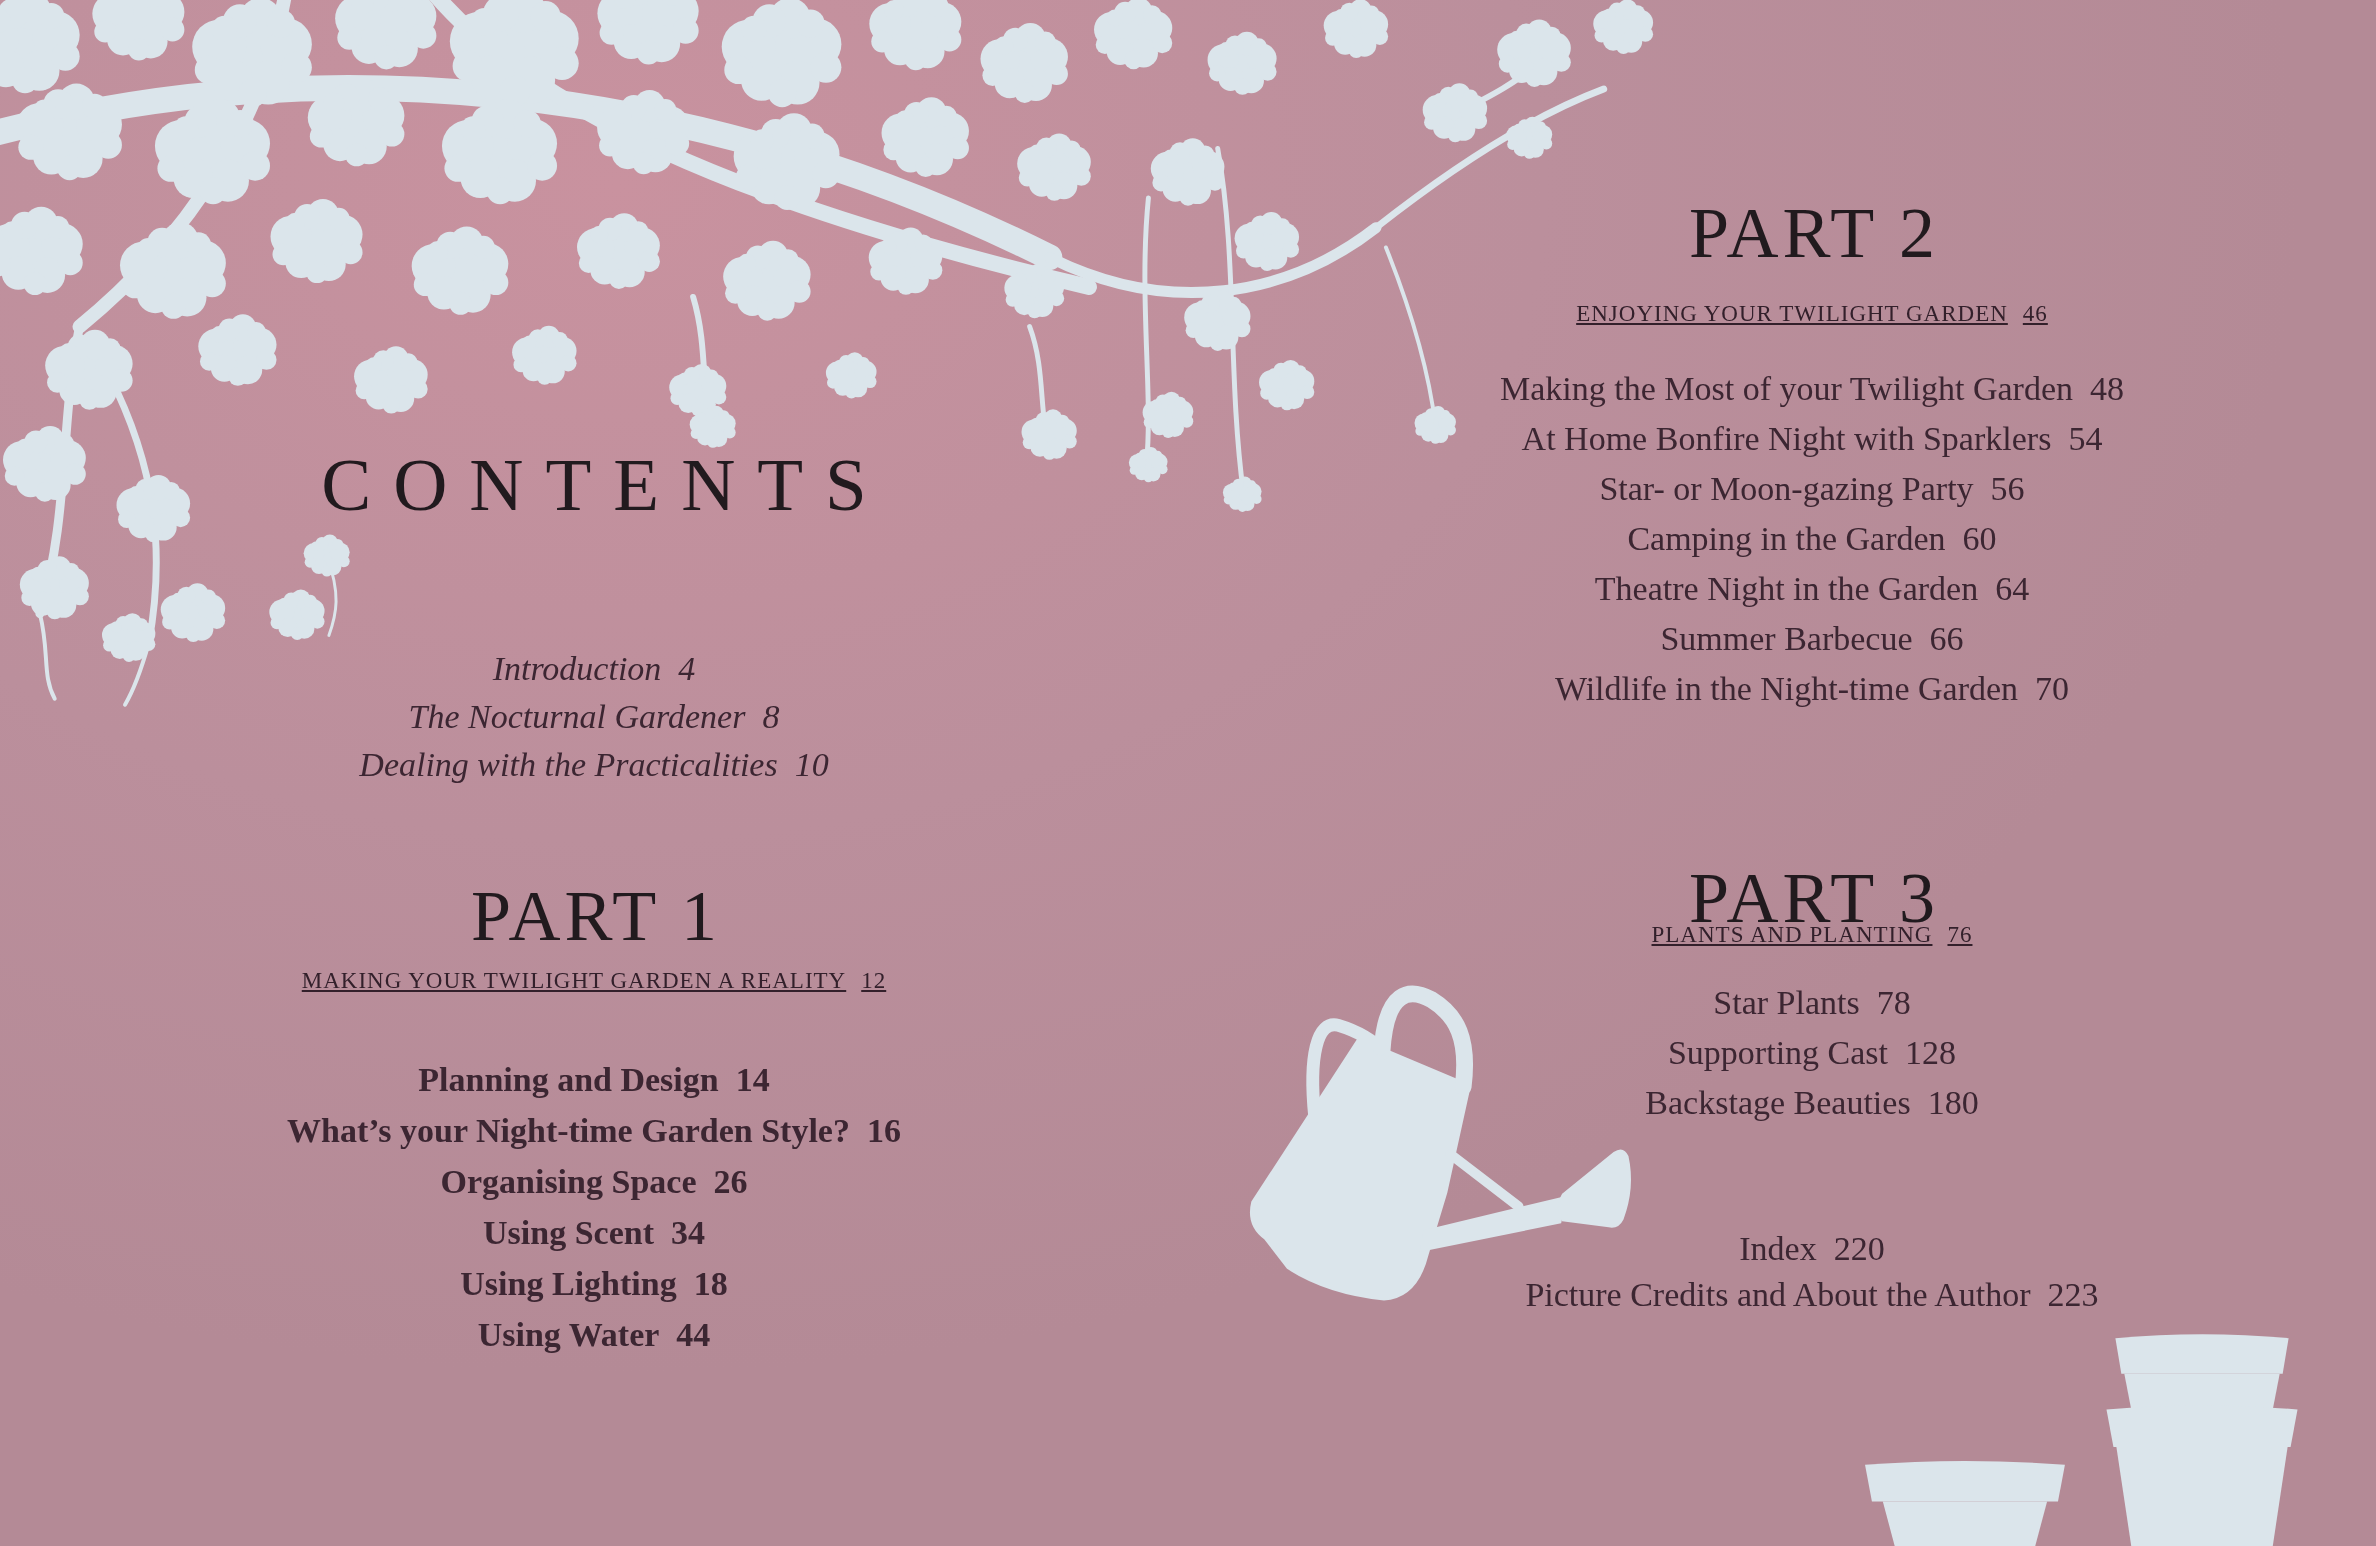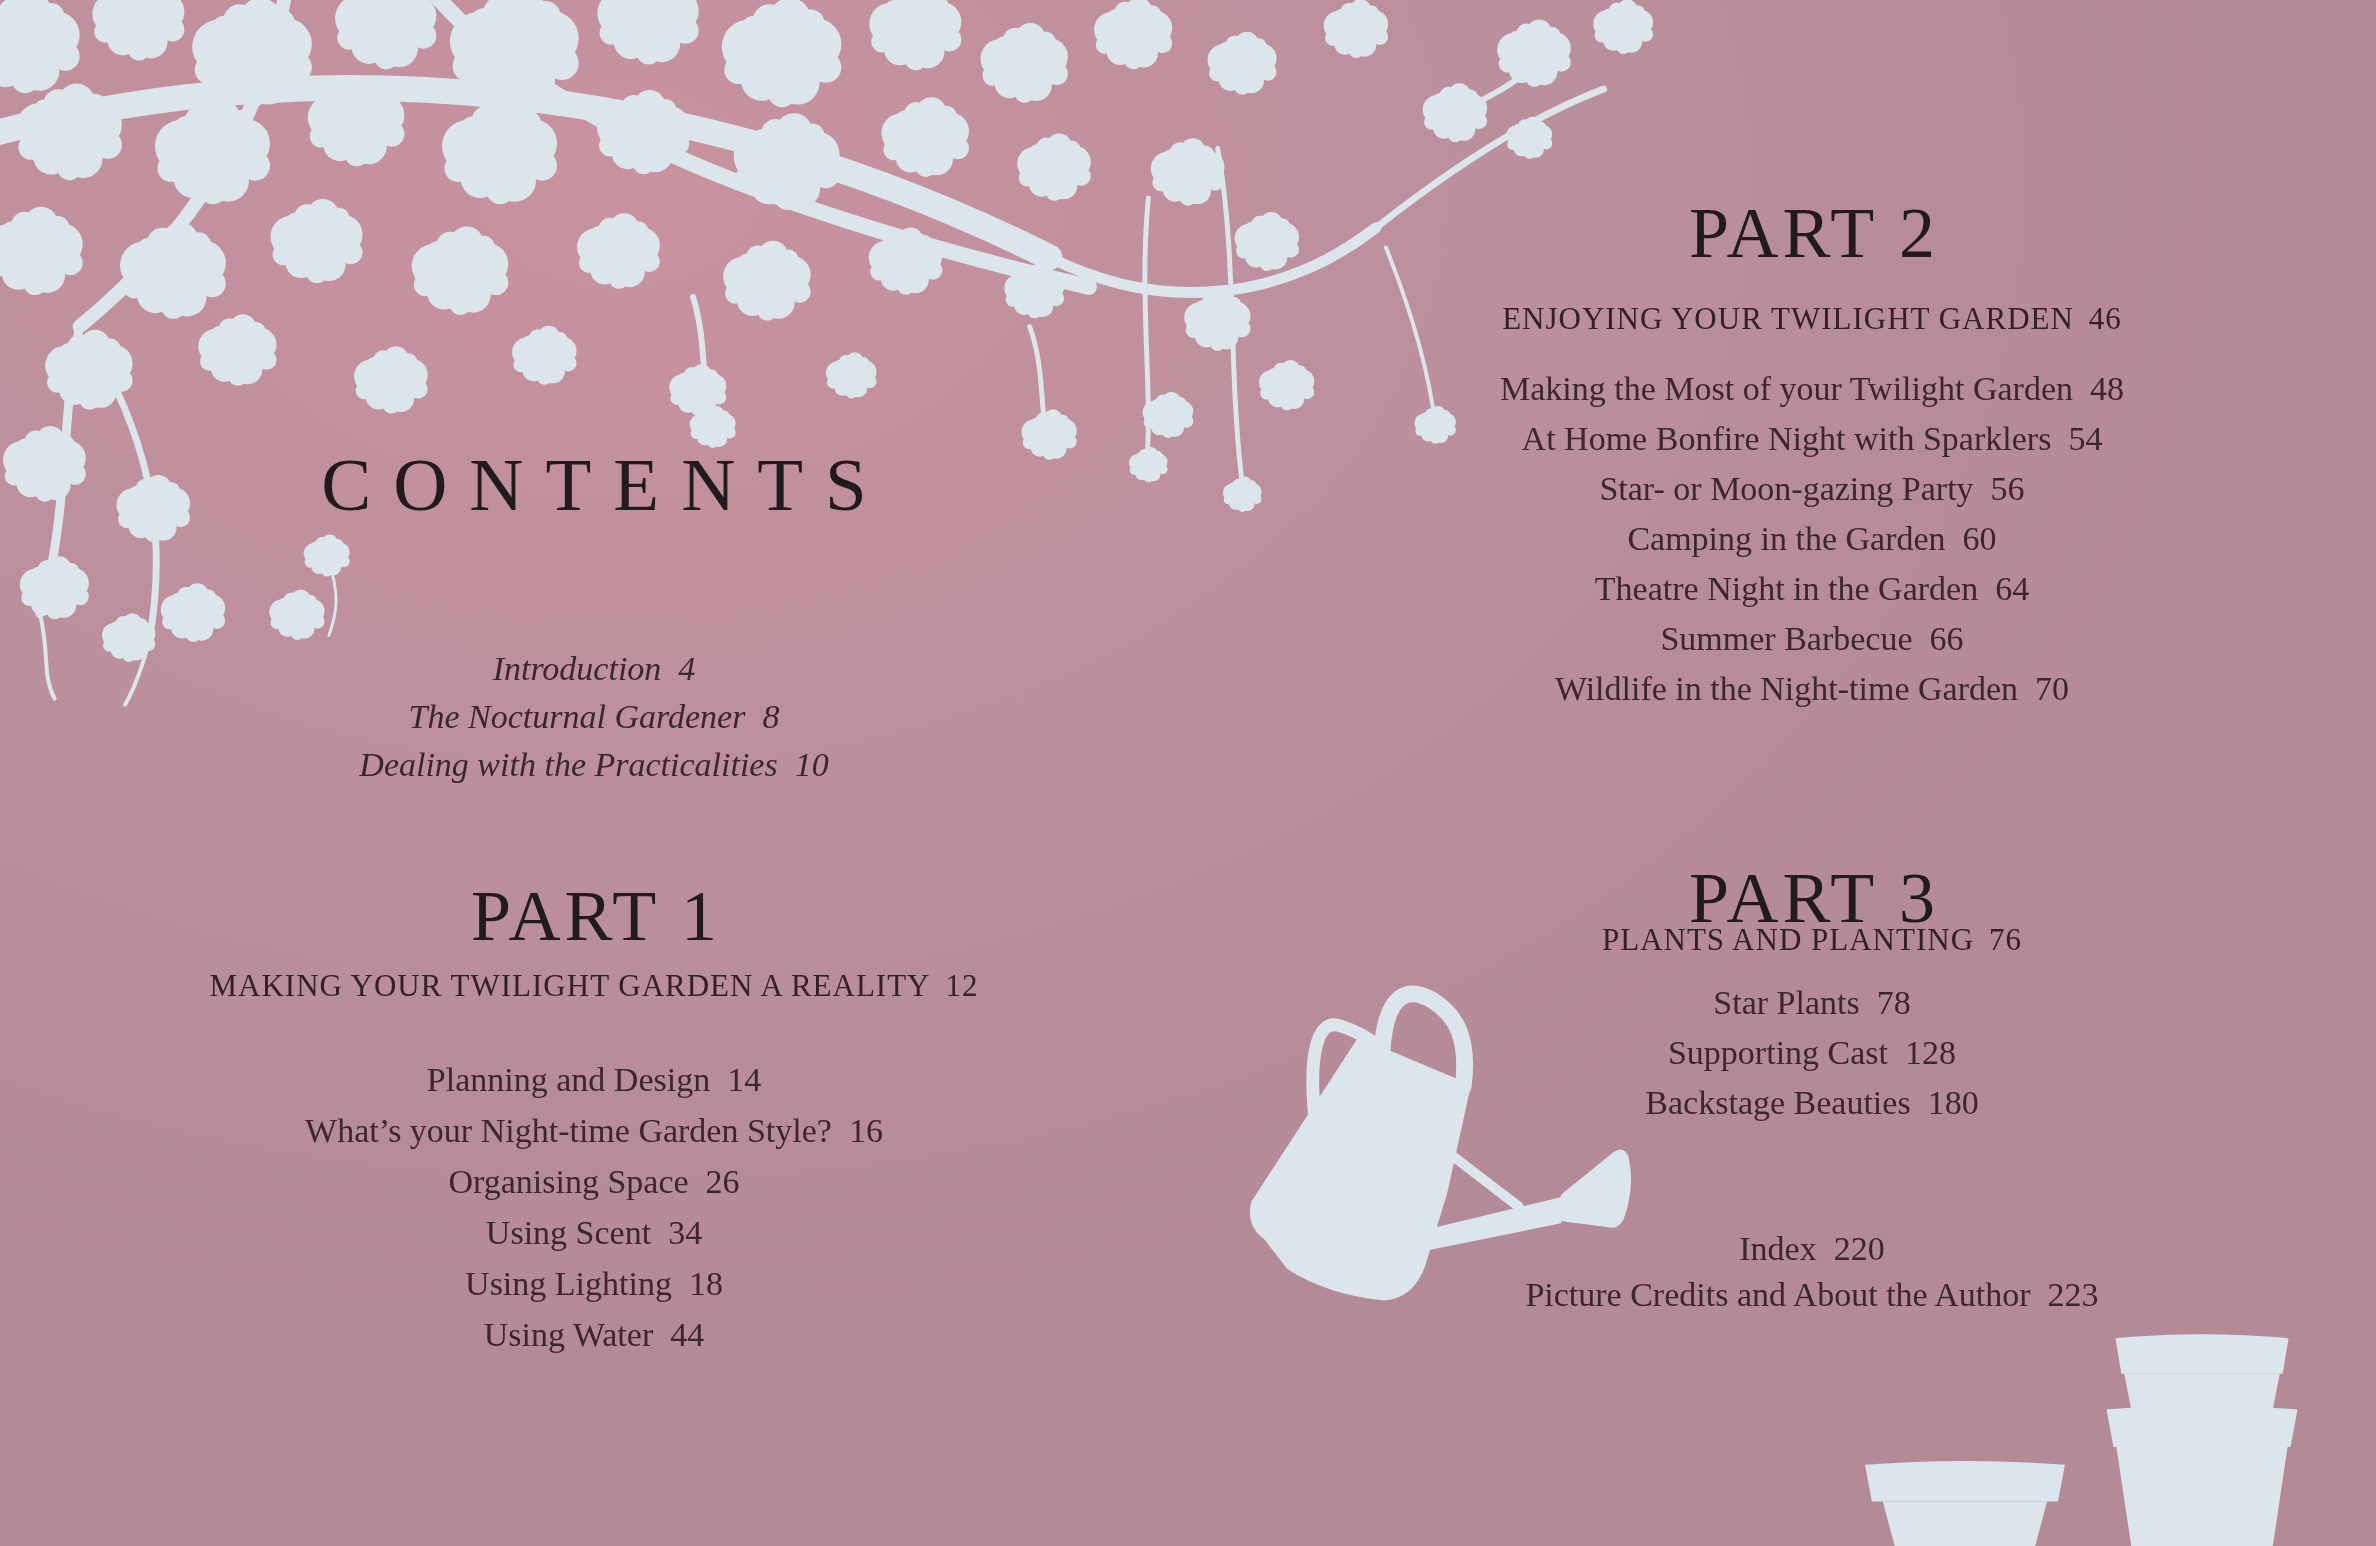--- a/index.html
+++ b/index.html
@@ -26,22 +26,23 @@
   .rc{left:1317px;width:990px;text-align:center;}
   .book-title{
     top:444px;font-size:75px;line-height:1.1;letter-spacing:22px;text-indent:22px;
     color:var(--color-heading_text);
   }
   .part-heading{
     font-size:72px;line-height:1.15;letter-spacing:4px;text-indent:4px;
     color:var(--color-heading_text);
   }
   .caps-line{
-    font-size:31px;line-height:1.2;letter-spacing:1px;
+    font-size:23px;line-height:1.2;letter-spacing:1px;
     color:var(--color-caps_text);
+    text-decoration:underline;
   }
   .toc{list-style:none;margin:0;padding:0;font-size:34px;color:var(--color-body_text);}
   .toc li{white-space:nowrap;}
   .lh48 li{line-height:48px;}
   .lh52 li{line-height:51px;}
   .lh51 li{line-height:50px;}
   .lh50 li{line-height:50px;}
   .lh46 li{line-height:46px;}
   .pg{margin-left:17px;}
   .caps-line .pg{margin-left:15px;}
@@ -173,21 +174,21 @@
 
   <li><span>Introduction</span><span class="pg">4</span></li>
       <li><span>The Nocturnal Gardener</span><span class="pg">8</span></li>
       <li><span>Dealing with the Practicalities</span><span class="pg">10</span></li>
     </ul>
 
   <div class="abs lc part-heading" style="top:875px;">PART 1</div>
 
   <div class="abs lc caps-line" style="top:967px;"><span>MAKING YOUR TWILIGHT GARDEN A REALITY</span><span class="pg">12</span></div>
 
-  <ul class="abs lc toc lh52" style="top:1054px;">
+  <ul class="abs lc toc lh52" style="top:1054px;font-weight:bold;">
 
   <li><span>Planning and Design</span><span class="pg">14</span></li>
       <li><span>What’s your Night-time Garden Style?</span><span class="pg">16</span></li>
       <li><span>Organising Space</span><span class="pg">26</span></li>
       <li><span>Using Scent</span><span class="pg">34</span></li>
       <li><span>Using Lighting</span><span class="pg">18</span></li>
       <li><span>Using Water</span><span class="pg">44</span></li>
     </ul>
 
   <div class="abs rc part-heading" style="top:192px;">PART 2</div>

